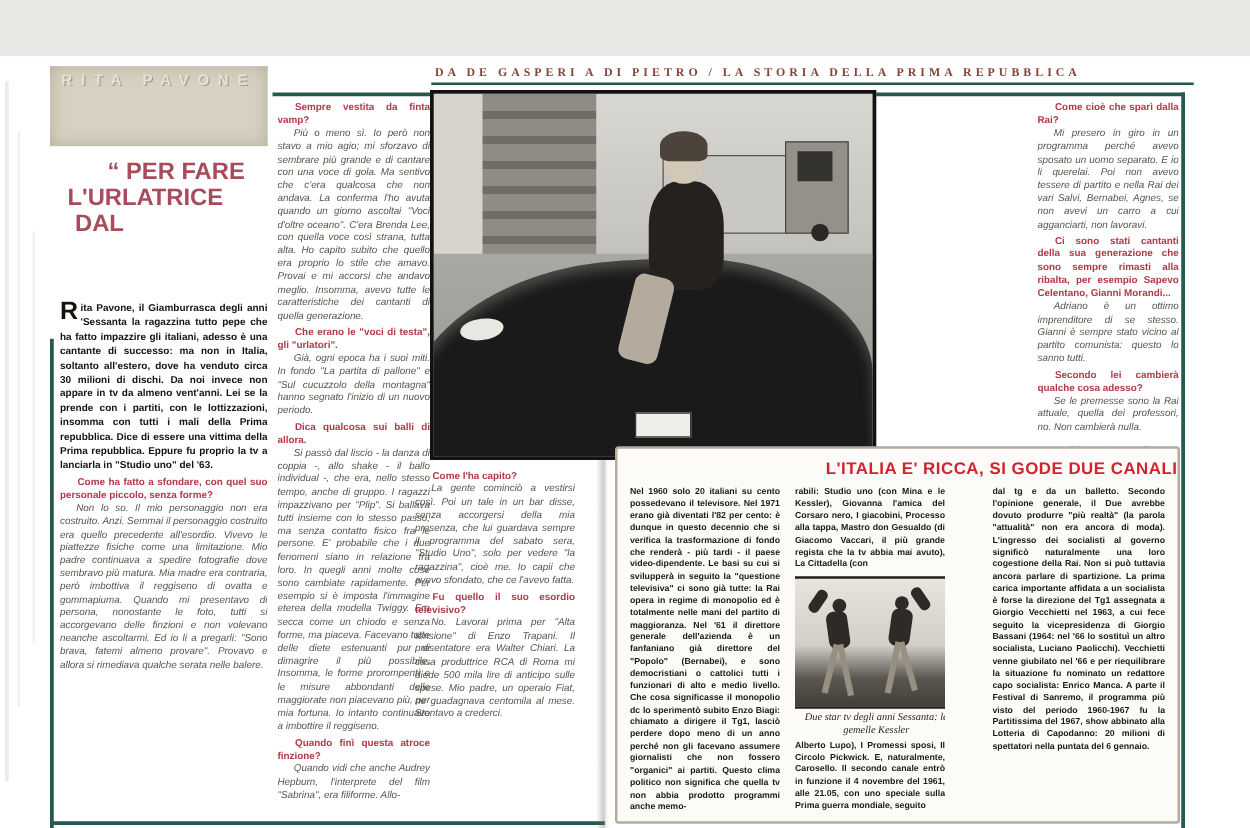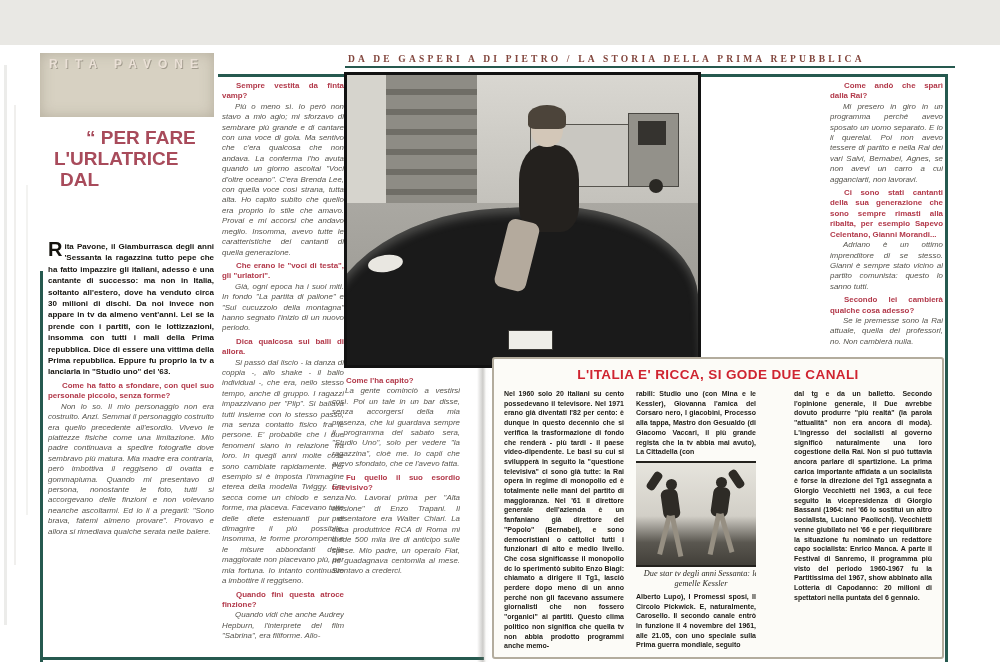--- a/index.html
+++ b/index.html
@@ -36,21 +36,21 @@
   p.q{margin:3px 0 0 0;text-indent:14px;font-weight:800;color:#b2394a;font-size:7.9px;line-height:10.4px;}
   p.a{margin:0;text-indent:13px;font-style:italic;color:#56544d;font-size:7.9px;line-height:10.4px;}
   .byline{margin-top:8px;text-align:right;font-size:7.5px;letter-spacing:2.2px;color:#5c5a54;font-style:italic;}
   
   .photo{position:absolute;left:344px;top:27px;width:357px;height:296px;background:#b9b7b2;
          border:3px solid #121212;box-sizing:border-box;overflow:hidden;}
   .ph{position:absolute;}
   
   .box{position:absolute;left:492px;top:312px;width:452px;height:302px;background:#fcfbf7;
        border:2px solid #b3ac9d;border-radius:3px;box-sizing:border-box;overflow:hidden;}
-  .box-title{position:absolute;left:0;top:8px;width:100%;text-align:center;font-size:13.5px;
+  .box-title{position:absolute;left:0;top:8px;width:100%;text-align:right;font-size:13.5px;
              font-weight:800;letter-spacing:.4px;color:#cf2430;white-space:nowrap;}
   .bcol{position:absolute;top:30px;height:262px;overflow:hidden;text-align:justify;}
   .bcol p{margin:0;font-size:7px;line-height:9.7px;font-weight:700;color:#1c1a15;}
   .kphoto{position:relative;width:142px;height:106px;margin:4px 0 2px -6px;border:2px solid #23211d;
           box-sizing:border-box;background:linear-gradient(180deg,#e6e4dd 0%,#d2cfc7 52%,#5a5750 78%,#423f39 100%);overflow:hidden;}
   .kcap{width:142px;margin:1px 0 3px -6px;text-align:center;font-family:"Liberation Serif",serif;
         font-style:italic;font-size:8.3px;line-height:10px;color:#2a2822;}
   .kf{position:absolute;background:#2e2b26;}
   .kleg{position:absolute;background:#968f82;}
   
@@ -107,21 +107,21 @@
   </div>
 
   <div class="col" style="left:332px;top:328px;width:128px;height:282px;">
     <p class="q">Come l'ha capito?</p>
     <p class="a">La gente cominciò a vestirsi così. Poi un tale in un bar disse, senza accorgersi della mia presenza, che lui guardava sempre il programma del sabato sera, "Studio Uno", solo per vedere "la ragazzina", cioè me. Io capii che avevo sfondato, che ce l'avevo fatta.</p>
     <p class="q">Fu quello il suo esordio televisivo?</p>
     <p class="a">No. Lavorai prima per "Alta tensione" di Enzo Trapani. Il presentatore era Walter Chiari. La casa produttrice RCA di Roma mi diede 500 mila lire di anticipo sulle spese. Mio padre, un operaio Fiat, ne guadagnava centomila al mese. Stentavo a crederci.</p>
   </div>
 
   <div class="col" style="left:830px;top:36px;width:113px;height:282px;">
-    <p class="q" style="margin-top:0;">Come andò che sparì dalla Rai?</p>
+    <p class="q" style="margin-top:0;">Come cioè che sparì dalla Rai?</p>
     <p class="a">Mi presero in giro in un programma perché avevo sposato un uomo separato. E io li querelai. Poi non avevo tessere di partito e nella Rai dei vari Salvi, Bernabei, Agnes, se non avevi un carro a cui agganciarti, non lavoravi.</p>
     <p class="q">Ci sono stati cantanti della sua generazione che sono sempre rimasti alla ribalta, per esempio Sapevo Celentano, Gianni Morandi...</p>
     <p class="a">Adriano è un ottimo imprenditore di se stesso. Gianni è sempre stato vicino al partito comunista: questo lo sanno tutti.</p>
     <p class="q">Secondo lei cambierà qualche cosa adesso?</p>
     <p class="a">Se le premesse sono la Rai attuale, quella dei professori, no. Non cambierà nulla.</p>
     <div class="byline">Elisabetta Tonni</div>
   </div>
 
   <div class="photo">
     <div class="ph" style="left:0;top:0;width:100%;height:46%;background:linear-gradient(180deg,#d9d7d1,#c3c1bb);"></div>

